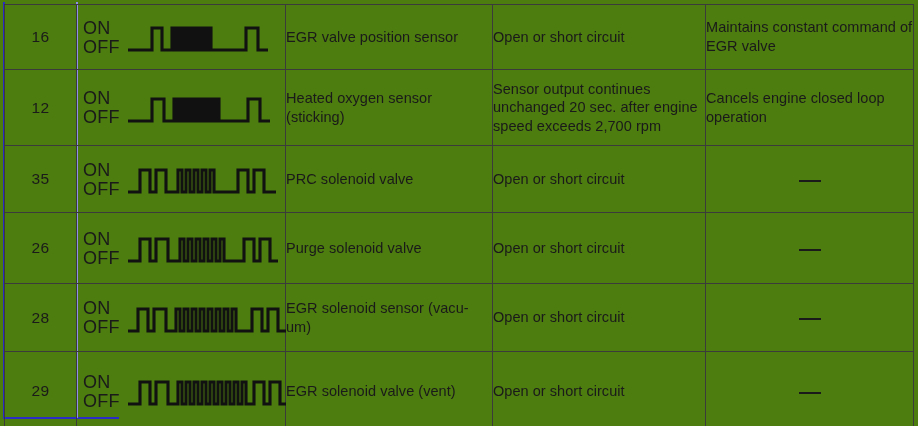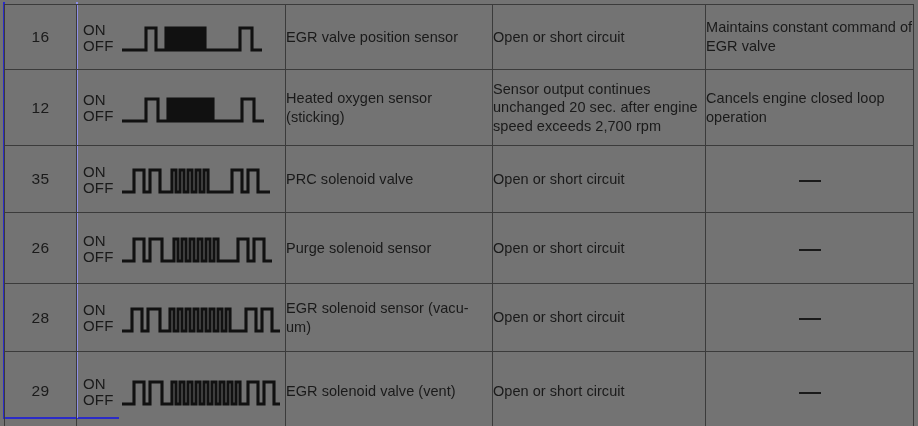--- a/index.html
+++ b/index.html
@@ -16,21 +16,21 @@
     position: relative;
   }
 
   
   #scan-page {
     position: absolute;
     left: 0;
     top: 0;
     width: 918px;
     height: 426px;
-    background: #737373;
+    background: #4d7c0f;
   }
 
   
   .blue-edge-left {
     position: absolute;
     left: 3px;
     top: 2px;
     width: 2px;
     height: 417px;
     background: #2b2bc8;
@@ -107,21 +107,21 @@
     align-items: center;
     height: 100%;
     padding-left: 6px;
     box-sizing: border-box;
   }
   .wave-labels {
     display: flex;
     flex-direction: column;
     justify-content: center;
     gap: 1px;
-    font-size: 15px;
+    font-size: 18px;
     line-height: 1;
     letter-spacing: .2px;
     flex: 0 0 auto;
     padding-right: 4px;
   }
   .wave-svg-wrap {
     flex: 1 1 auto;
     display: flex;
     align-items: center;
     justify-content: flex-start;
@@ -227,21 +227,21 @@
               <span>ON</span>
               <span>OFF</span>
             </div>
             <div class="wave-svg-wrap">
               <svg width="156" height="36" viewBox="0 0 156 36">
                 <path class="wave-path" d="M2,31 L14,31 L14,9 L24,9 L24,31 L30,31 L30,9 L42,9 L42,31 L54,31 L54,9 L58,9 L58,31 L62,31 L62,9 L66,9 L66,31 L70,31 L70,9 L74,9 L74,31 L78,31 L78,9 L82,9 L82,31 L86,31 L86,9 L90,9 L90,31 L94,31 L94,9 L98,9 L98,31 L118,31 L118,9 L128,9 L128,31 L134,31 L134,9 L144,9 L144,31 L152,31"></path>
               </svg>
             </div>
           </div>
         </td>
-        <td class="cell-text">Purge solenoid sensor</td>
+        <td class="cell-text">Purge solenoid valve</td>
         <td class="cell-text">Open or short circuit</td>
         <td class="cell-dash">
           <span class="dash-mark"></span>
         </td>
       </tr>
 
       <tr style="height:68px">
         <td class="cell-code">28</td>
         <td>
           <div class="wave-cell-inner">

